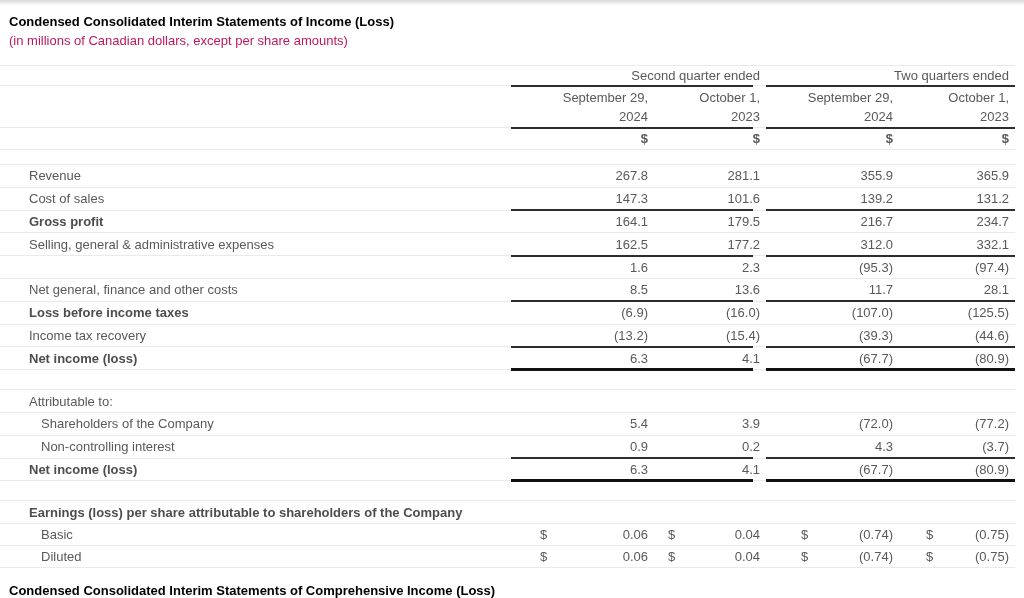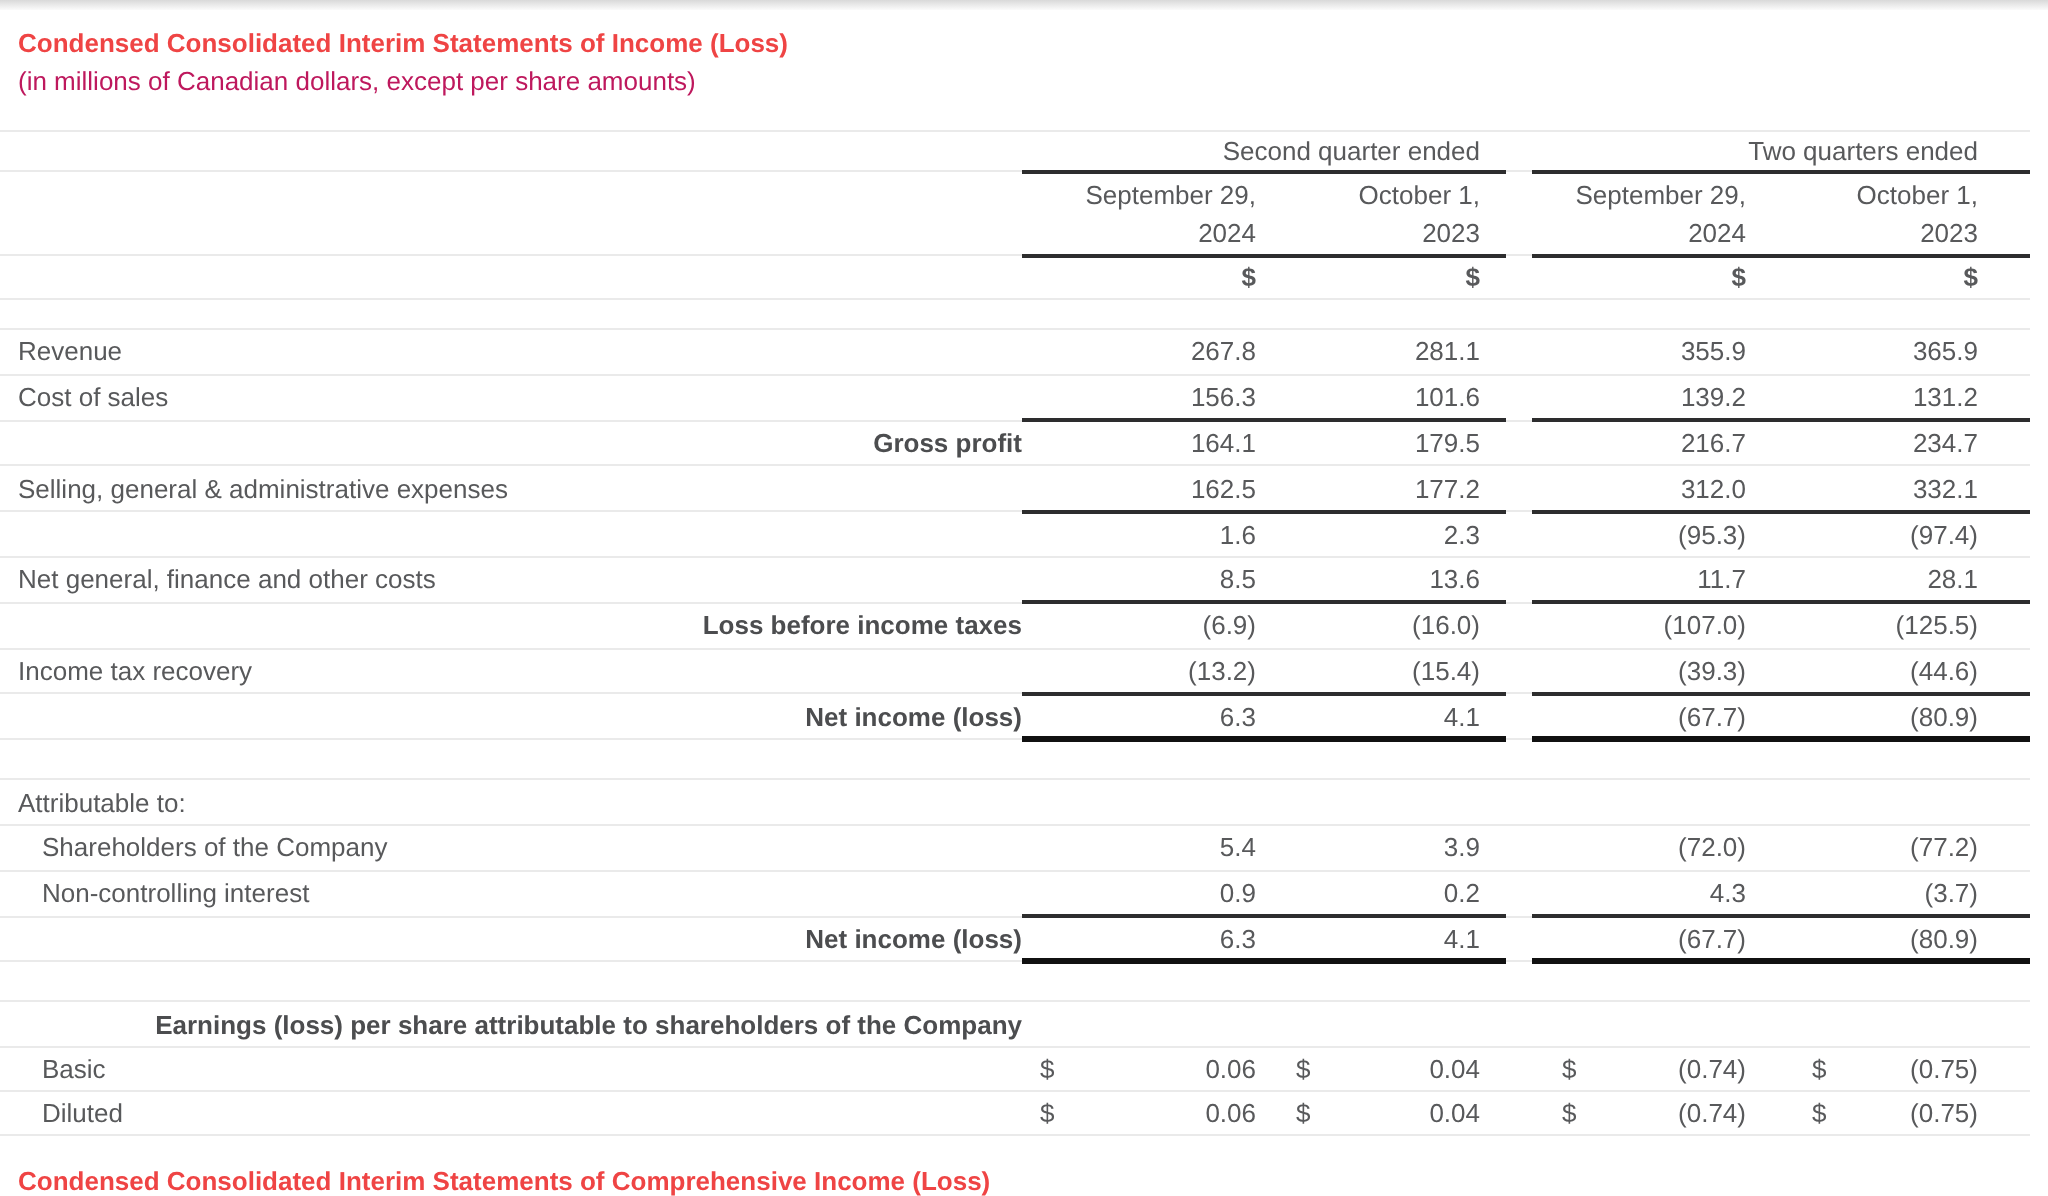--- a/index.html
+++ b/index.html
@@ -3,41 +3,41 @@
 <meta charset="utf-8">
 <style>
   html,body { margin:0; padding:0; }
   body {
     width:1024px; height:598px; background:#ffffff; overflow:hidden;
     font-family:"Liberation Sans", sans-serif; font-size:13px; color:#58595b;
     -webkit-font-smoothing:antialiased;
   }
   .top-strip { height:5px; background:linear-gradient(#d9d9d9,#fbfbfb); }
   .title-block { padding:7px 0 0 9px; }
-  .doc-title { font-weight:bold; color:#ef4444; line-height:19px; }
+  .doc-title { font-weight:bold; color:#000000; line-height:19px; }
   .doc-subtitle { line-height:19px; color:#be185d; }
 
   .sheet { width:1015px; margin-top:15px; border-top:1px solid #eaeaea; }
 
   .row {
     position:relative; display:grid;
     grid-template-columns:511px 125px 117px 13px 119px 130px;
-    align-items:center; border-bottom:1px solid #eaeaea;
+    align-items:center; border-bottom:1px solid #eaeaea;padding-left:20px;
   }
   .row.h1 { height:19px; }
   .row.h2 { height:41px; align-items:center; }
   .row.h3 { height:21px; }
   .row.spacer { height:14px; }
   .row.gap { height:19px; }
   .row.data { height:21.8px; }
   .row.eps { height:21.3px; }
 
   .lbl { grid-column:1; padding-left:9px; white-space:nowrap; overflow:hidden; }
   .lbl.indent { padding-left:21px; }
-  .bold { font-weight:bold; color:#4c4d4f;text-align:right; }
+  .bold { font-weight:bold; color:#4c4d4f; }
 
   .num { text-align:right; white-space:nowrap; }
   .c1 { grid-column:2; padding-right:8px;  padding-left:9px; }
   .c2 { grid-column:3; padding-right:13px; padding-left:12px; }
   .c3 { grid-column:5; padding-right:12px; padding-left:15px; }
   .c4 { grid-column:6; padding-right:26px; padding-left:21px; }
 
   .cur { display:flex; justify-content:space-between; align-items:center; text-align:right; }
 
   .gh1 { grid-column:2/4; text-align:right; padding-right:13px; white-space:nowrap; }
@@ -104,21 +104,21 @@
   <div id="table-body">
       <div class="row data">
         <div class="lbl">Revenue</div>
         <div class="num c1">267.8</div>
         <div class="num c2">281.1</div>
         <div class="num c3">355.9</div>
         <div class="num c4">365.9</div>
       </div>
       <div class="row data">
         <div class="lbl">Cost of sales</div>
-        <div class="num c1">156.3</div>
+        <div class="num c1">147.3</div>
         <div class="num c2">101.6</div>
         <div class="num c3">139.2</div>
         <div class="num c4">131.2</div>
         <i class="rule g1"></i>
         <i class="rule g2"></i>
       </div>
       <div class="row data">
         <div class="lbl bold">Gross profit</div>
         <div class="num c1">164.1</div>
         <div class="num c2">179.5</div>

